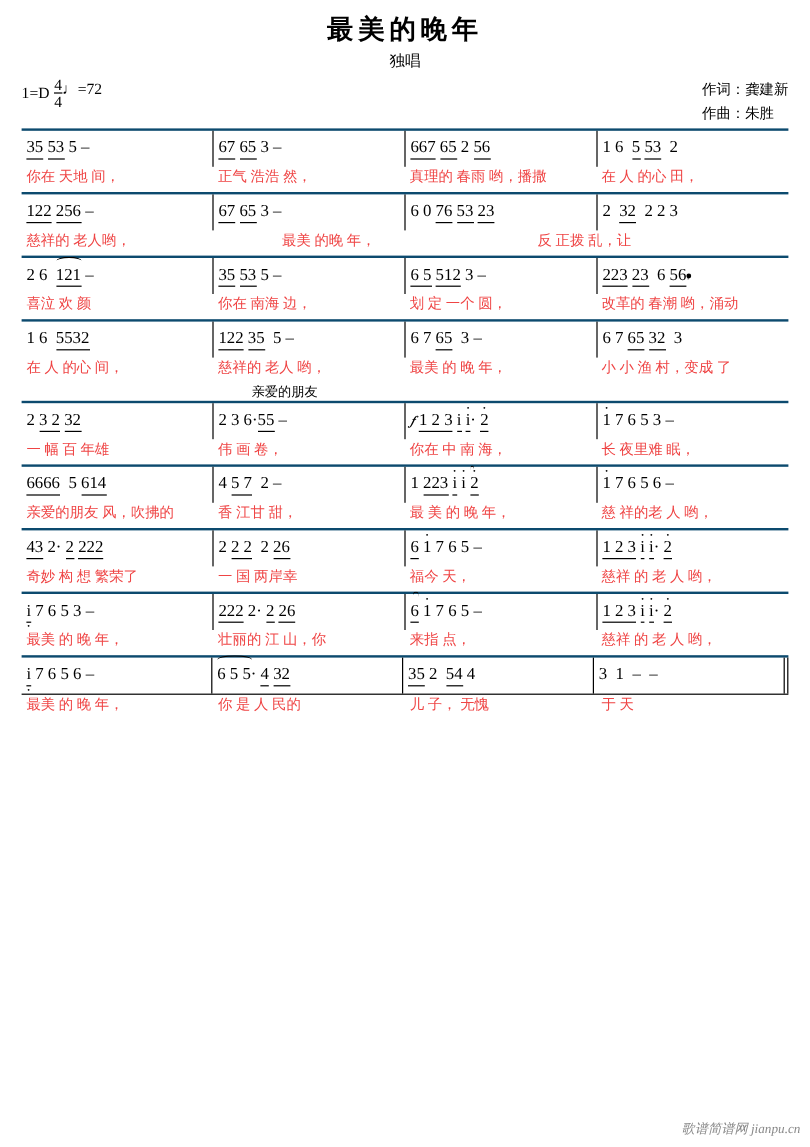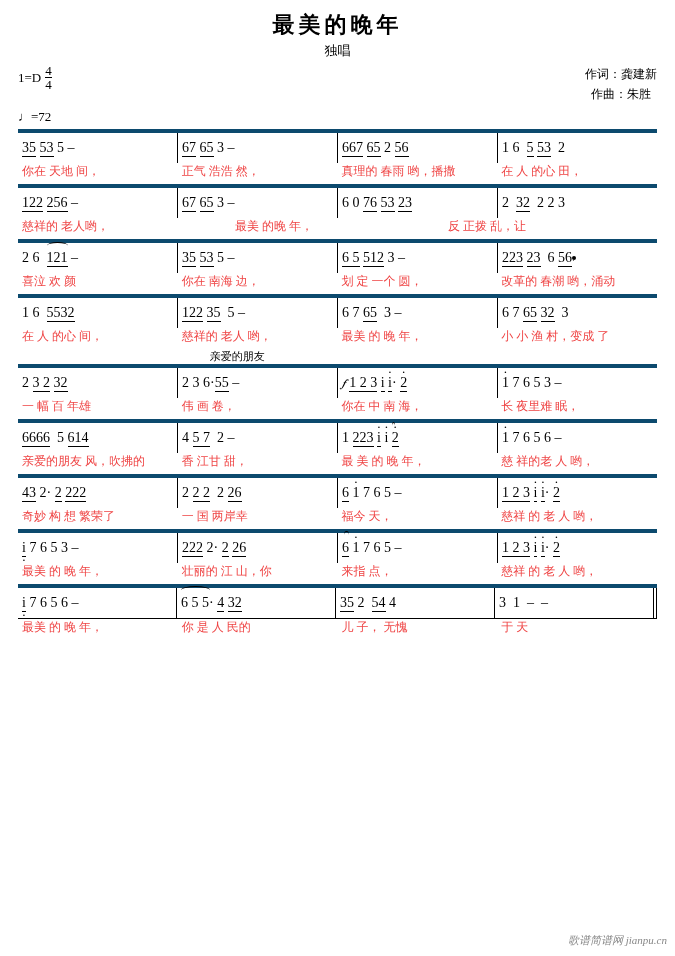--- a/index.html
+++ b/index.html
@@ -34,59 +34,57 @@
     .meta-row {
       display: flex;
       justify-content: space-between;
       align-items: flex-start;
       margin-top: 4px;
       margin-bottom: 2px;
       font-size: 12px;
     }
     .key-info {
       display: flex;
-      flex-direction: column;
       font-size: 13px;
       line-height: 1.5;
-      gap: 16px;
     }
     .key-line {
       display: flex;
       align-items: center;
       gap: 4px;
     }
     .fraction {
       display: inline-flex;
       flex-direction: column;
       align-items: center;
       font-size: 13px;
       line-height: 1;
       vertical-align: middle;
     }
     .fraction-num { border-bottom: 1px solid #000; padding-bottom: 0; font-size: 13px; }
     .fraction-den { font-size: 13px; }
     .author-info {
-      text-align: center;
+      text-align: left;
       font-size: 12px;
       line-height: 1.7;
     }
 
     
     .score-container {
       width: 100%;
       font-size: 13.5px;
     }
     .score-row {
       width: 100%;
       margin-bottom: 1px;
     }
     .notes-bar {
       display: flex;
       width: 100%;
-      border-top: 4px solid #0c4a6e;
+      border-top: 2px solid #0c4a6e;
     }
     .notes-bar .cell {
       flex: 1;
       border-right: 1px solid #000;
       padding: 1px 4px 0 4px;
       font-size: 14px;
       min-height: 30px;
       display: flex;
       align-items: center;
       white-space: nowrap;

